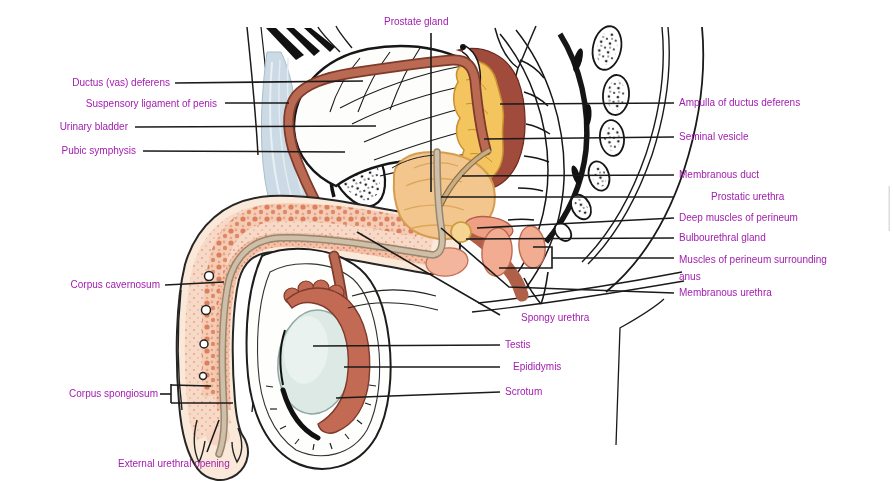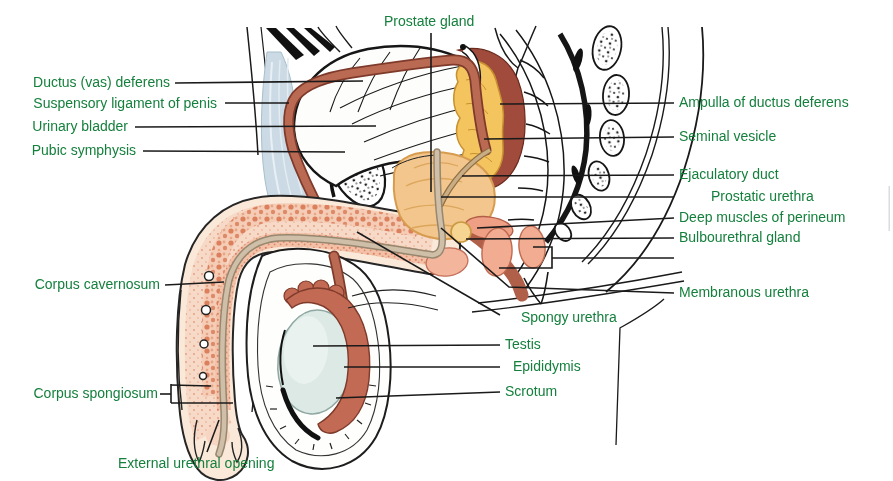--- a/index.html
+++ b/index.html
@@ -1,19 +1,19 @@
 <!DOCTYPE html>
 <html><head>
 <meta charset="utf-8">
 <style>
   html,body{margin:0;padding:0;background:#fff;}
   .stage{position:relative;width:893px;height:481px;background:#ffffff;overflow:hidden;
          font-family:"Liberation Sans", sans-serif;}
   .stage svg{position:absolute;left:0;top:0;}
-  .lbl{position:absolute;font-size:14px;line-height:17px;color:#15803d;white-space:nowrap;}
+  .lbl{position:absolute;font-size:10px;line-height:17px;color:#a21caf;white-space:nowrap;}
   #lbl-0{left:384px;top:13px;}
   #lbl-1{right:723px;top:74px;}
   #lbl-2{right:676px;top:95px;}
   #lbl-3{right:765px;top:118px;}
   #lbl-4{right:757px;top:142px;}
   #lbl-5{right:733px;top:276px;text-align:center;}
   #lbl-6{right:735px;top:385px;}
   #lbl-7{left:118px;top:455px;}
   #lbl-8{left:679px;top:94px;}
   #lbl-9{left:679px;top:128px;}
@@ -306,22 +306,23 @@
   <div class="lbl" id="lbl-0">Prostate gland</div>
   <div class="lbl" id="lbl-1">Ductus (vas) deferens</div>
   <div class="lbl" id="lbl-2">Suspensory ligament of penis</div>
   <div class="lbl" id="lbl-3">Urinary bladder</div>
   <div class="lbl" id="lbl-4">Pubic symphysis</div>
   <div class="lbl" id="lbl-5">Corpus cavernosum</div>
   <div class="lbl" id="lbl-7">External urethral opening</div>
   <div class="lbl" id="lbl-6">Corpus spongiosum</div>
   <div class="lbl" id="lbl-8">Ampulla of ductus deferens</div>
   <div class="lbl" id="lbl-9">Seminal vesicle</div>
-  <div class="lbl" id="lbl-10">Ejaculatory duct</div>
+  <div class="lbl" id="lbl-10">Membranous duct</div>
   <div class="lbl" id="lbl-11">Prostatic urethra</div>
   <div class="lbl" id="lbl-12">Deep muscles of perineum</div>
   <div class="lbl" id="lbl-13">Bulbourethral gland</div>
+  <div class="lbl" id="lbl-14">Muscles of perineum surrounding anus</div>
   <div class="lbl" id="lbl-15">Membranous urethra</div>
   <div class="lbl" id="lbl-16">Spongy urethra</div>
   <div class="lbl" id="lbl-17">Testis</div>
   <div class="lbl" id="lbl-18">Epididymis</div>
   <div class="lbl" id="lbl-19">Scrotum</div>
 </div>
 
 </body></html>

